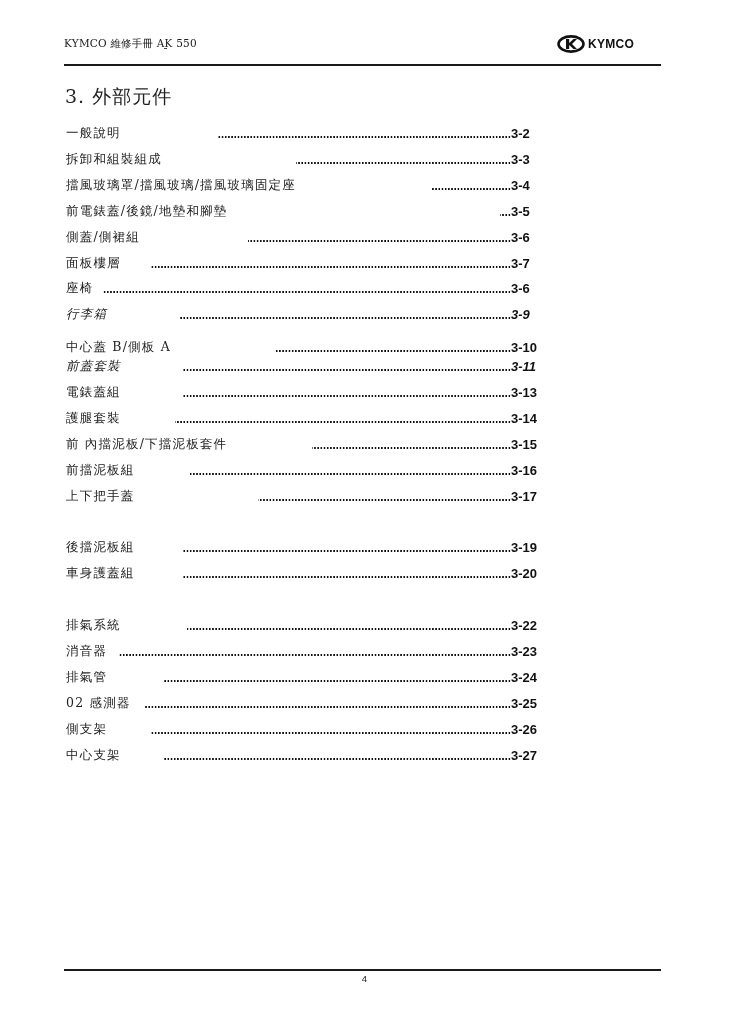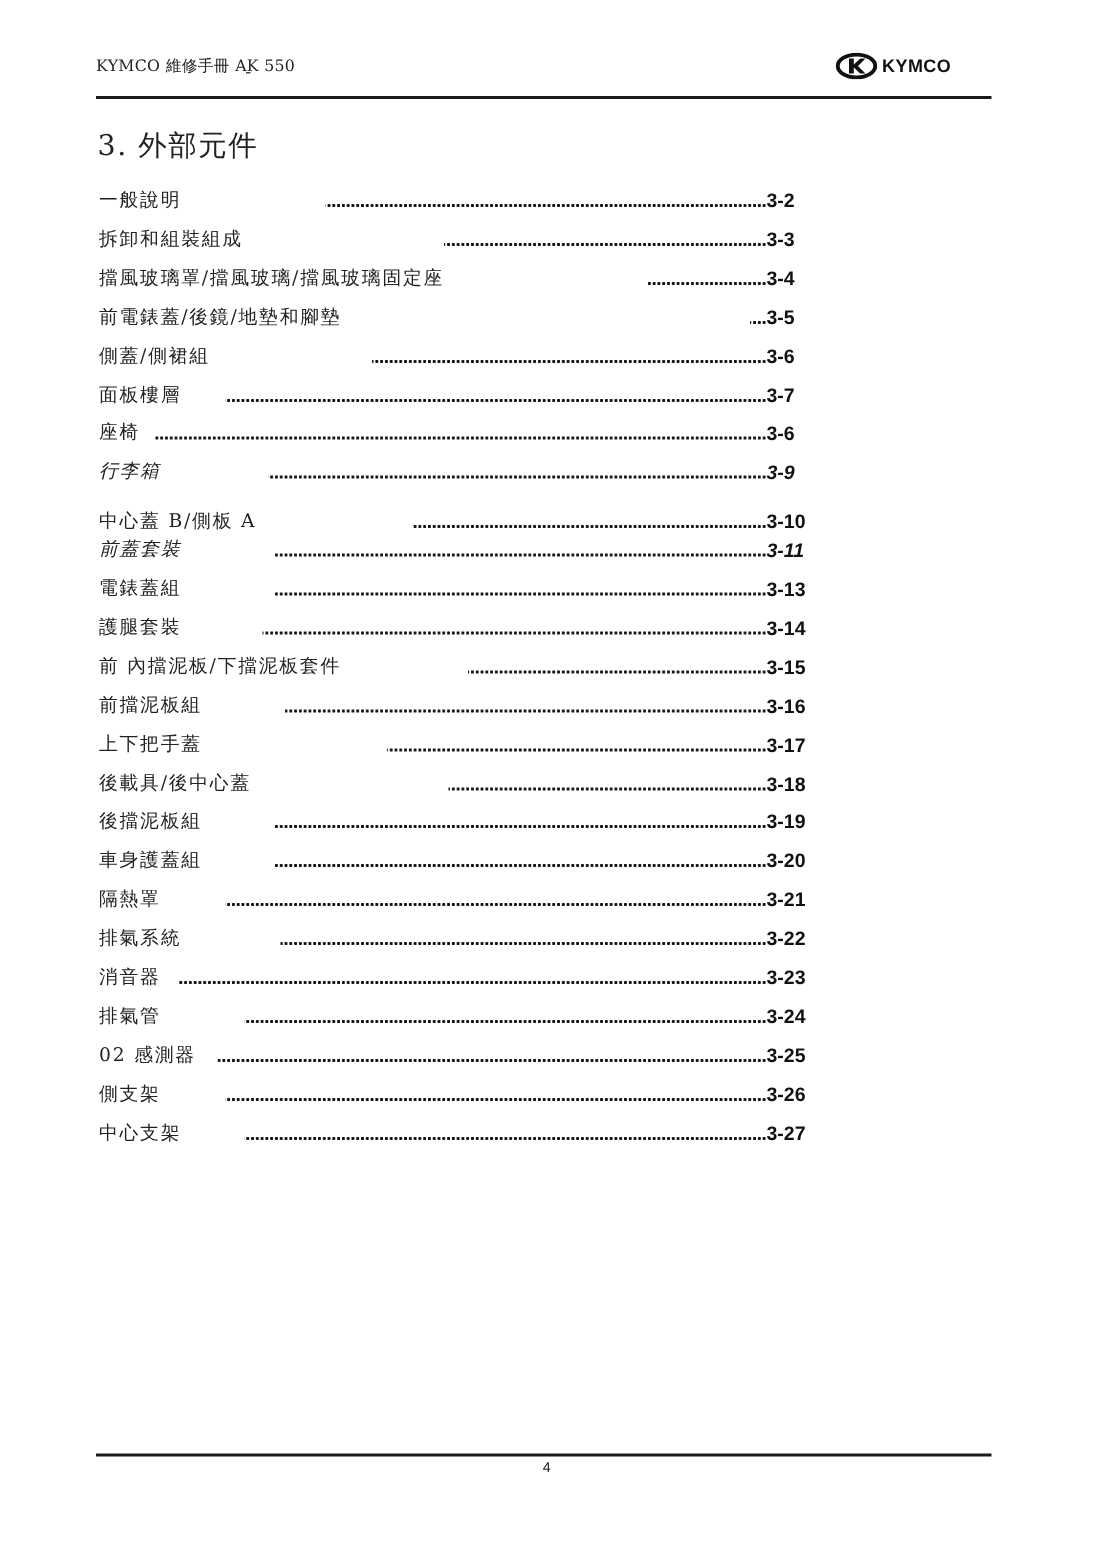--- a/index.html
+++ b/index.html
@@ -211,40 +211,30 @@
     <div class="toc-row" style="top: 460.7px;">
       <span class="toc-label">前擋泥板組</span>
       <span class="toc-leader" style="left: 190px; width: 321px;"></span>
       <span class="toc-page">3-16</span>
     </div>
     <div class="toc-row" style="top: 486.6px;">
       <span class="toc-label">上下把手蓋</span>
       <span class="toc-leader" style="left: 258px; width: 253px;"></span>
       <span class="toc-page">3-17</span>
     </div>
-    <div class="toc-row" style="top: 512.5px;">
-      <span class="toc-label">後載具/後中心蓋</span>
-      <span class="toc-leader" style="left: 299px; width: 212px;"></span>
-      <span class="toc-page">3-18</span>
-    </div>
     <div class="toc-row" style="top: 538.4px;">
       <span class="toc-label">後擋泥板組</span>
       <span class="toc-leader" style="left: 183px; width: 328px;"></span>
       <span class="toc-page">3-19</span>
     </div>
     <div class="toc-row" style="top: 564.3px;">
       <span class="toc-label">車身護蓋組</span>
       <span class="toc-leader" style="left: 183px; width: 328px;"></span>
       <span class="toc-page">3-20</span>
     </div>
-    <div class="toc-row" style="top: 590.2px;">
-      <span class="toc-label">隔熱罩</span>
-      <span class="toc-leader" style="left: 150px; width: 361px;"></span>
-      <span class="toc-page">3-21</span>
-    </div>
     <div class="toc-row" style="top: 616.1px;">
       <span class="toc-label">排氣系統</span>
       <span class="toc-leader" style="left: 187px; width: 324px;"></span>
       <span class="toc-page">3-22</span>
     </div>
     <div class="toc-row" style="top: 642px;">
       <span class="toc-label">消音器</span>
       <span class="toc-leader" style="left: 119px; width: 392px;"></span>
       <span class="toc-page">3-23</span>
     </div>

